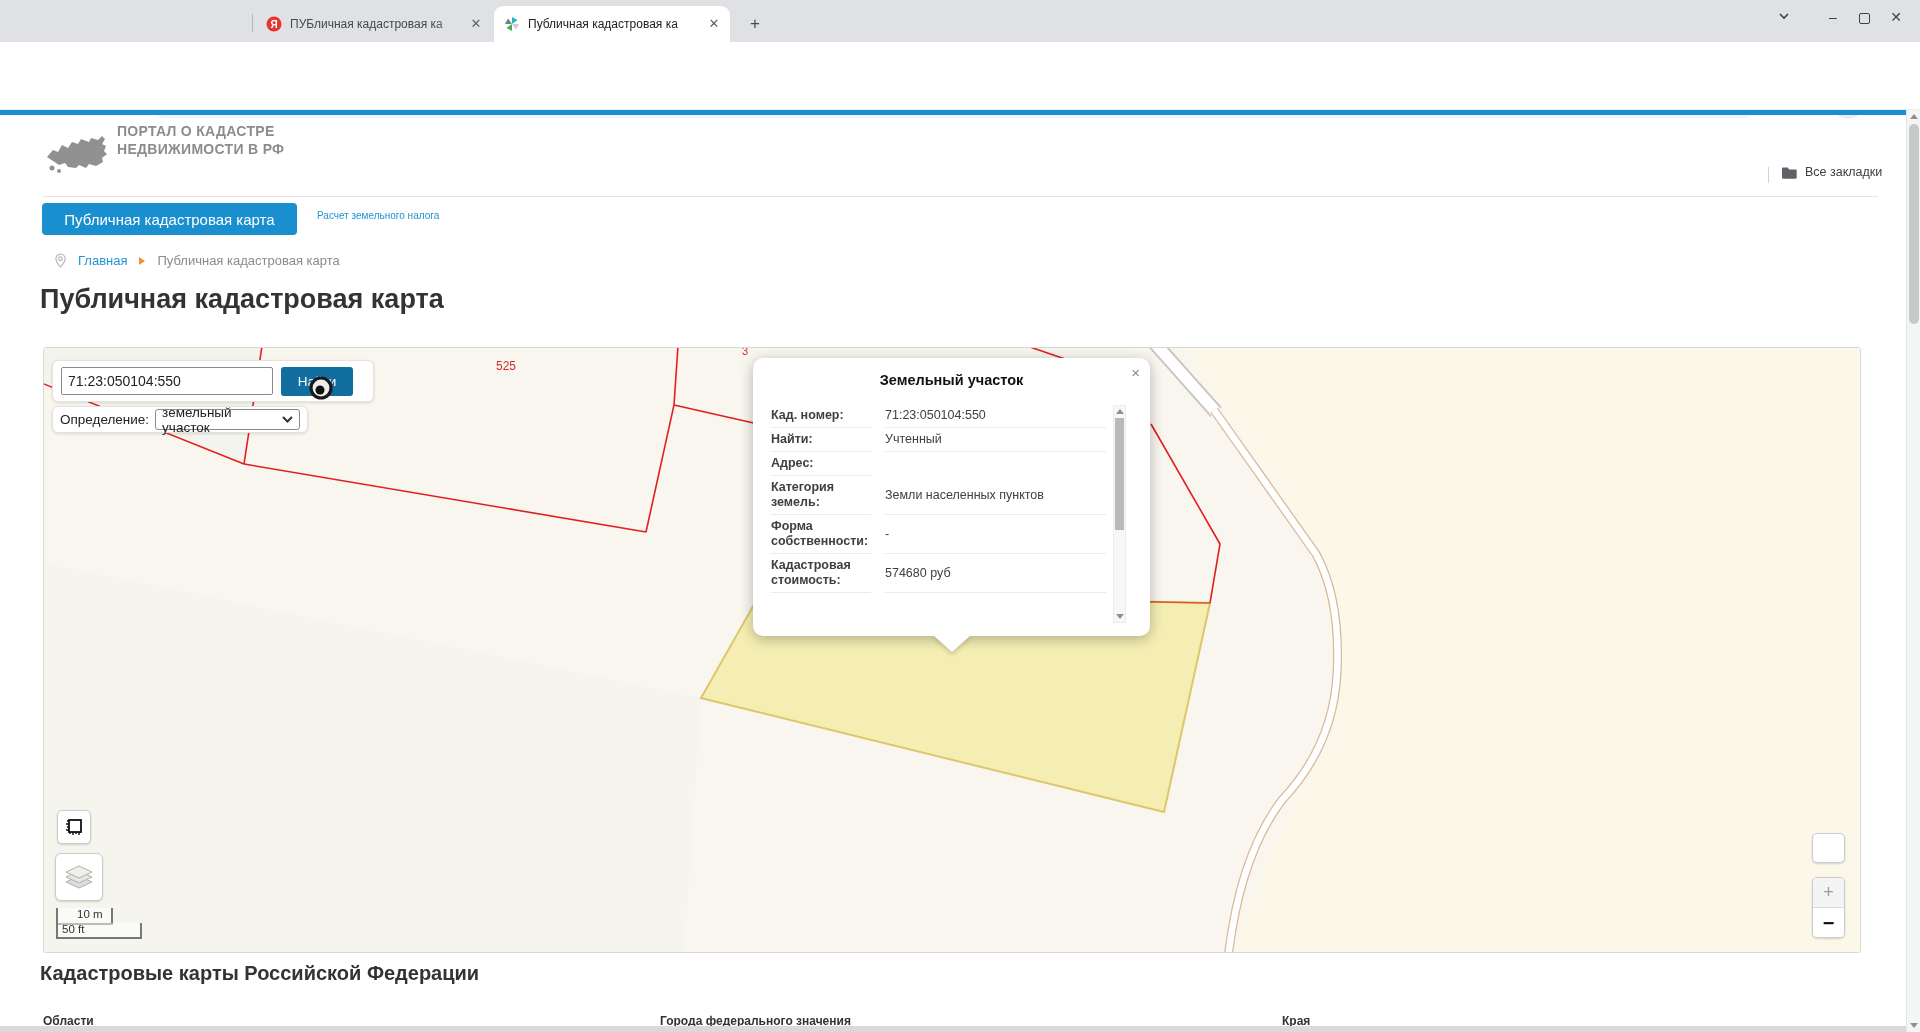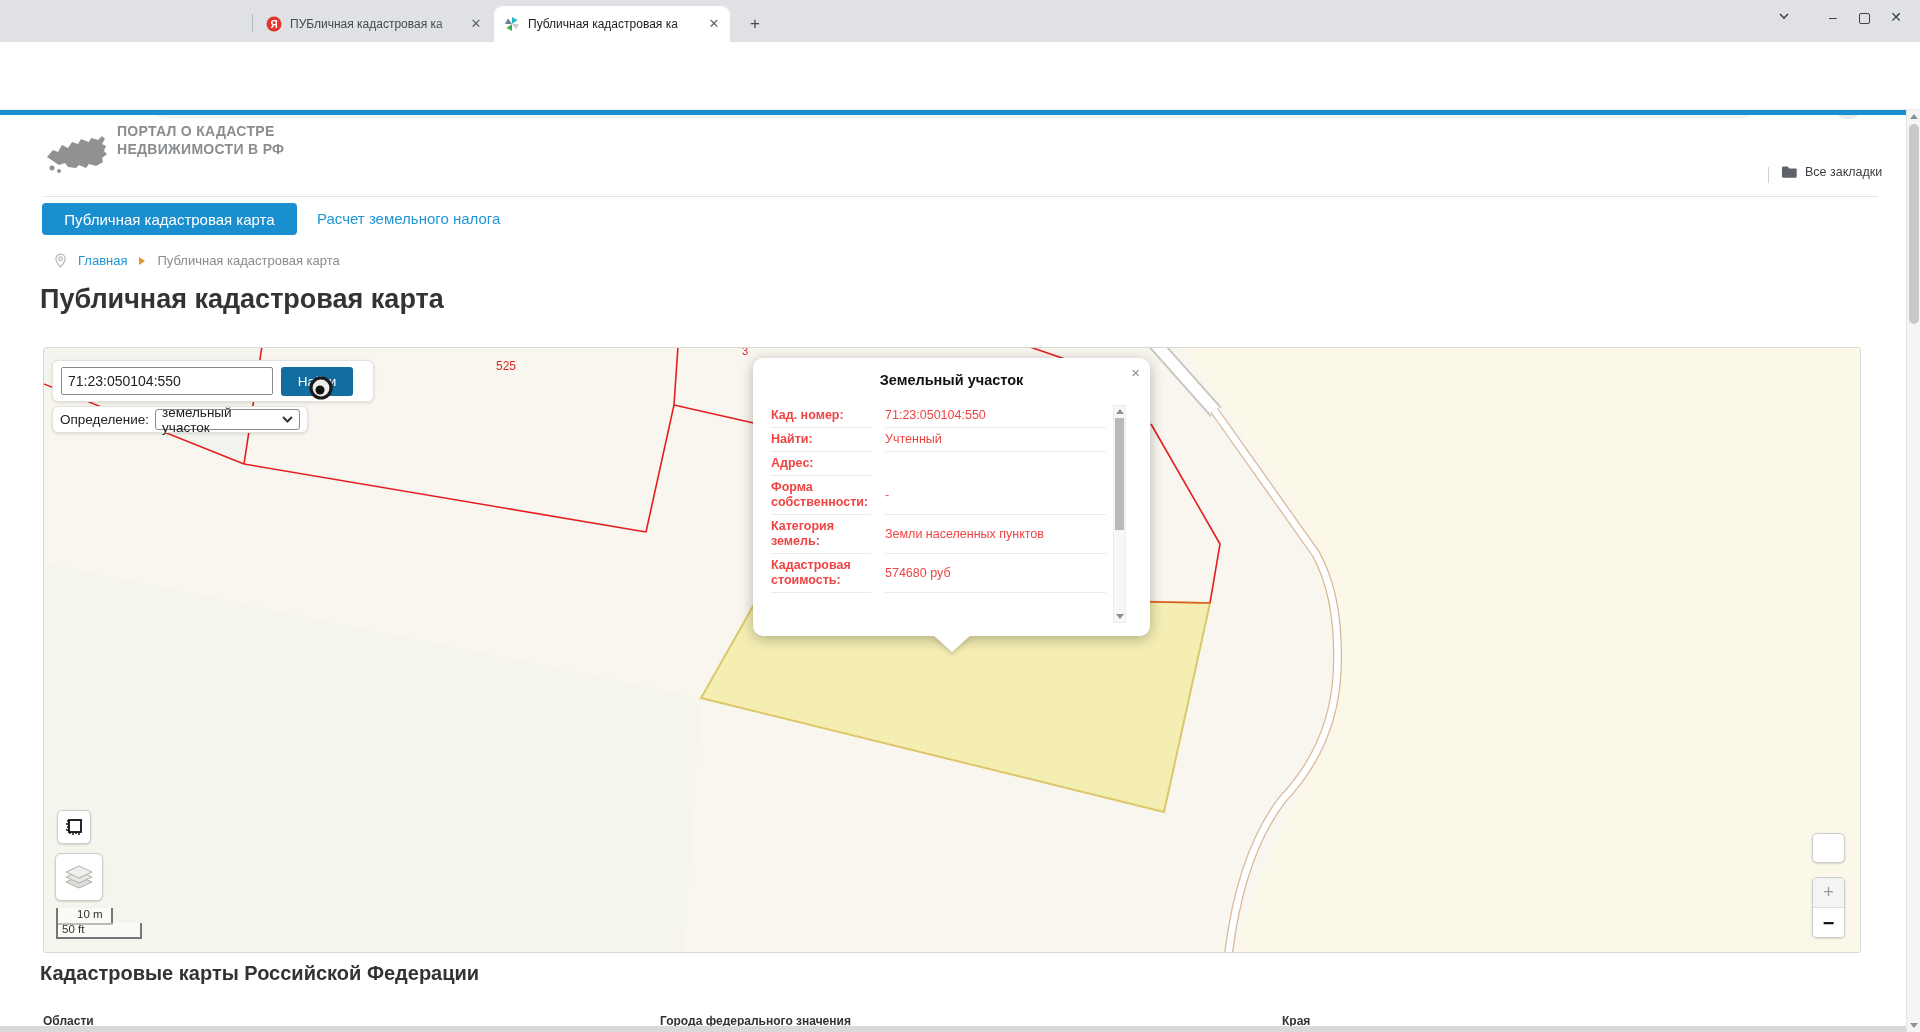--- a/index.html
+++ b/index.html
@@ -23,55 +23,55 @@
 
   #toolbar { position:absolute; left:0; top:42px; width:1920px; height:38px; background:#fff; }
   .tbicon { position:absolute; top:48px; width:26px; height:26px; display:flex; align-items:center; justify-content:center; border-radius:13px; }
   #omnibox { position:absolute; left:150px; top:47px; width:1608px; height:29px; background:#f1f3f4; border-radius:15px; display:flex; align-items:center; padding-left:14px; font-size:13.5px; color:#202124; }
   #omnibox .path { color:#80868b; }
   #omnibox .host { margin-left:10px; }
   #avatar-bg { position:absolute; left:1832px; top:45px; width:32px; height:32px; border-radius:16px; background:#e9ebee; }
 
   #bookmarksbar { position:absolute; left:0; top:80px; width:1920px; height:30px; background:#fff; border-bottom:1px solid #ececec; }
   #bm-div { position:absolute; left:1768px; top:87px; width:1px; height:16px; background:#d0d3d6; }
-  #bm-all { position:absolute; left:1782px; top:85px; display:flex; align-items:flex-start; gap:8px; font-size:12.5px; color:#3c4043; }
+  #bm-all { position:absolute; left:1782px; top:85px; display:flex; align-items:center; gap:8px; font-size:12.5px; color:#3c4043; }
 
   
   #pg-scroll { position:absolute; left:1906px; top:110px; width:14px; height:922px; background:#f4f5f5; border-left:1px solid #e4e5e5; }
   #pg-thumb { position:absolute; left:2px; top:14px; width:10px; height:200px; background:#c6c8ca; border-radius:5px; }
   .tri-up { width:0; height:0; border-left:4px solid transparent; border-right:4px solid transparent; border-bottom:5px solid #8e9194; }
   .tri-down { width:0; height:0; border-left:4px solid transparent; border-right:4px solid transparent; border-top:5px solid #8e9194; }
 
   
   #blue-line { position:absolute; left:0; top:110px; width:1906px; height:5px; background:#1b8ed1; }
   #logo-text { position:absolute; left:117px; top:122px; font-size:14px; font-weight:bold; color:#8a8d90; line-height:18px; letter-spacing:0.3px; }
   #header-divider { position:absolute; left:43px; top:196px; width:1835px; height:1px; background:#e4e4e4; }
   #nav-active { position:absolute; left:42px; top:203px; width:255px; height:32px; background:#1a8fd0; color:#fff; font-size:15px; border-radius:4px; display:flex; align-items:center; justify-content:center; }
-  #nav-link { position:absolute; left:317px; top:210px; font-size:15px; color:#2196d3; }
+  #nav-link { position:absolute; left:317px; top:210px; font-size:10px; color:#2196d3; }
   #breadcrumb { position:absolute; left:55px; top:253px; display:flex; align-items:center; font-size:13px; color:#8b8b8b; }
   #bc-home { color:#2196d3; margin-left:12px; }
   #bc-arrow { width:0; height:0; border-top:4px solid transparent; border-bottom:4px solid transparent; border-left:6px solid #e8972e; margin:0 12px; }
   #page-title { position:absolute; left:40px; top:284px; font-size:27px; font-weight:bold; color:#333; }
 
   
   #map { position:absolute; left:43px; top:347px; width:1818px; height:606px; border:1px solid #d8d8d4; border-radius:3px; background:#f8f6ee; overflow:hidden; }
   #map svg.mapsvg { position:absolute; left:0; top:0; }
 
   #searchbox { position:absolute; left:52px; top:360px; width:322px; height:42px; background:#fff; border:1px solid #e3e3dd; border-radius:6px; box-shadow:0 1px 3px rgba(0,0,0,.12); display:flex; align-items:center; padding:0 8px; }
   #search-input { width:212px; height:28px; border:1px solid #8a8a8a; border-radius:2px; font-size:14px; padding:0 6px; font-family:"Liberation Sans",sans-serif; color:#222; }
   #search-btn { margin-left:8px; width:72px; height:29px; background:#116e9e; color:#fff; border:none; border-radius:3px; font-size:13.5px; font-family:"Liberation Sans",sans-serif; }
   #filterbox { position:absolute; left:52px; top:406px; width:256px; height:27px; background:#fff; border:1px solid #e3e3dd; border-radius:6px; box-shadow:0 1px 3px rgba(0,0,0,.12); display:flex; align-items:center; padding:0 7px; font-size:13.5px; color:#222; }
   #filter-select { margin-left:6px; flex:1; height:21px; border:1px solid #8a8a8a; border-radius:3px; display:flex; align-items:center; justify-content:space-between; padding:0 6px; }
   #cursor { position:absolute; left:308px; top:375px; }
 
   
   #popup { position:absolute; left:753px; top:358px; width:397px; height:278px; background:#fff; border-radius:10px; box-shadow:0 3px 14px rgba(0,0,0,.28); }
   #popup-close { position:absolute; right:10px; top:6px; font-size:15px; color:#8a8a8a; }
   #popup-title { position:absolute; left:0; right:0; top:14px; text-align:center; font-weight:bold; font-size:14.5px; color:#111; }
-  #popup-body { position:absolute; left:18px; right:44px; top:46px; bottom:11px; overflow:hidden; font-size:12.5px; color:#ef4444; line-height:1.2; }
+  #popup-body { position:absolute; left:18px; right:44px; top:46px; bottom:11px; overflow:hidden; font-size:12.5px; color:#404040; line-height:1.2; }
   .prow { display:flex; }
   .plabel { width:100px; flex:0 0 100px; font-weight:bold; border-bottom:1px solid #eaeaea; padding:4px 0; display:flex; align-items:center; }
   .pval { flex:1; margin-left:14px; border-bottom:1px solid #eaeaea; padding:4px 0; display:flex; align-items:center; }
   #popup-scrollbar { position:absolute; right:24px; top:47px; bottom:13px; width:13px; background:#f7f7f7; border:1px solid #ececec; }
   #popup-thumb { position:absolute; left:1px; top:12px; width:9px; height:112px; background:#b9b9b9; }
   #popup-tail { position:absolute; left:933px; top:635px; width:0; height:0; border-left:19px solid transparent; border-right:19px solid transparent; border-top:17px solid #fff; filter:drop-shadow(0 3px 2px rgba(0,0,0,.15)); }
 
   
   .mapbtn { position:absolute; background:#fff; border:1px solid #ccc; border-radius:5px; box-shadow:0 1px 2px rgba(0,0,0,.15); display:flex; align-items:center; justify-content:center; }
   #scale { position:absolute; left:56px; top:908px; font-size:11.5px; color:#333; }
@@ -295,26 +295,26 @@
           <div class="pval">71:23:050104:550</div>
         </div>
       <div class="prow">
           <div class="plabel">Найти:</div>
           <div class="pval">Учтенный</div>
         </div>
       <div class="prow">
           <div class="plabel">Адрес:</div>
         </div>
       <div class="prow">
+          <div class="plabel">Категория земель:</div>
+          <div class="pval">Земли населенных пунктов</div>
+        </div>
+      <div class="prow">
           <div class="plabel">Форма собственности:</div>
           <div class="pval">-</div>
-        </div>
-      <div class="prow">
-          <div class="plabel">Категория земель:</div>
-          <div class="pval">Земли населенных пунктов</div>
         </div>
       <div class="prow">
           <div class="plabel">Кадастровая стоимость:</div>
           <div class="pval">574680 руб</div>
         </div>
 
     </div>
     <div id="popup-scrollbar">
       <div class="tri-up abs" style="left:2px;top:3px;"></div>
       <div id="popup-thumb"></div>

